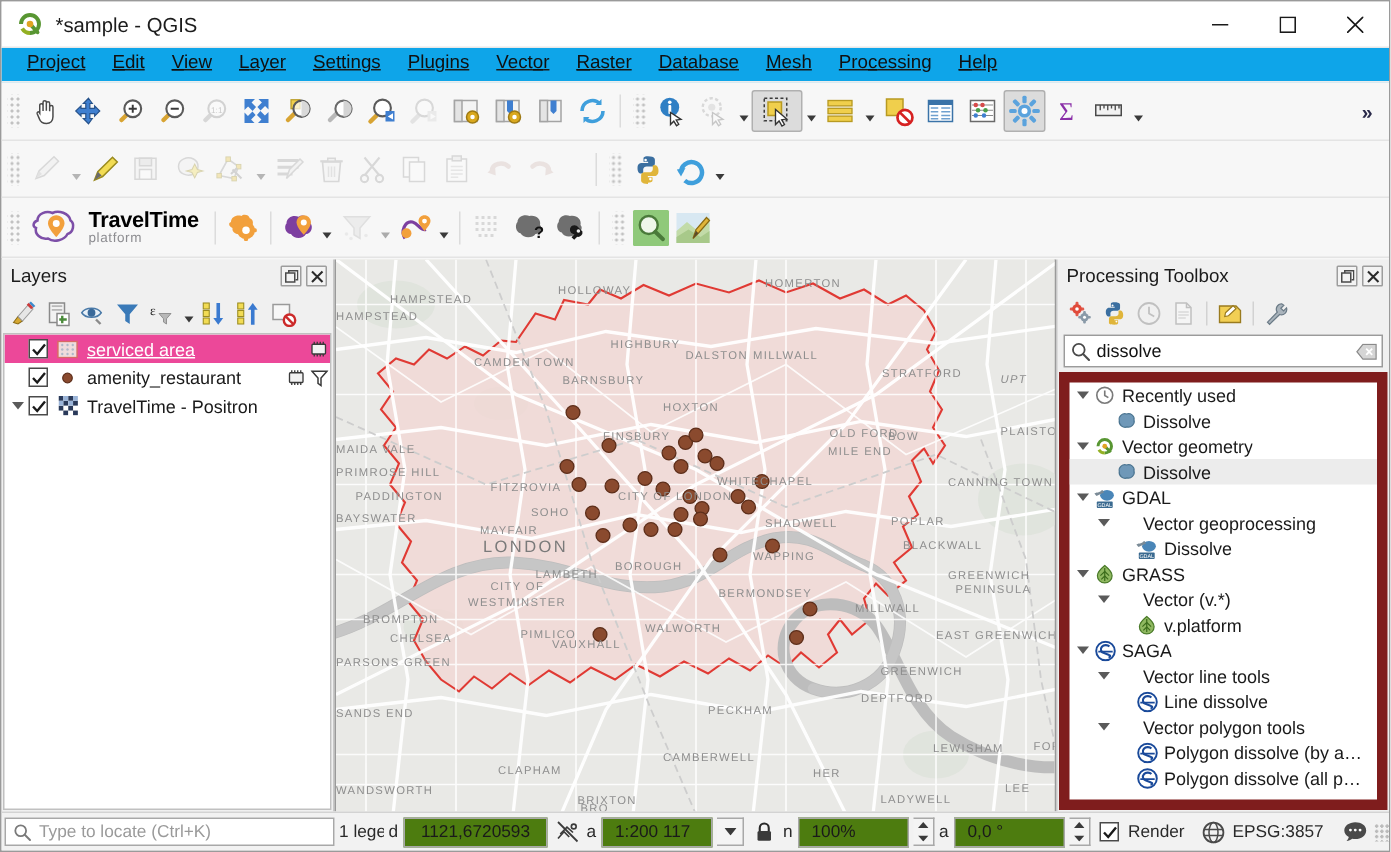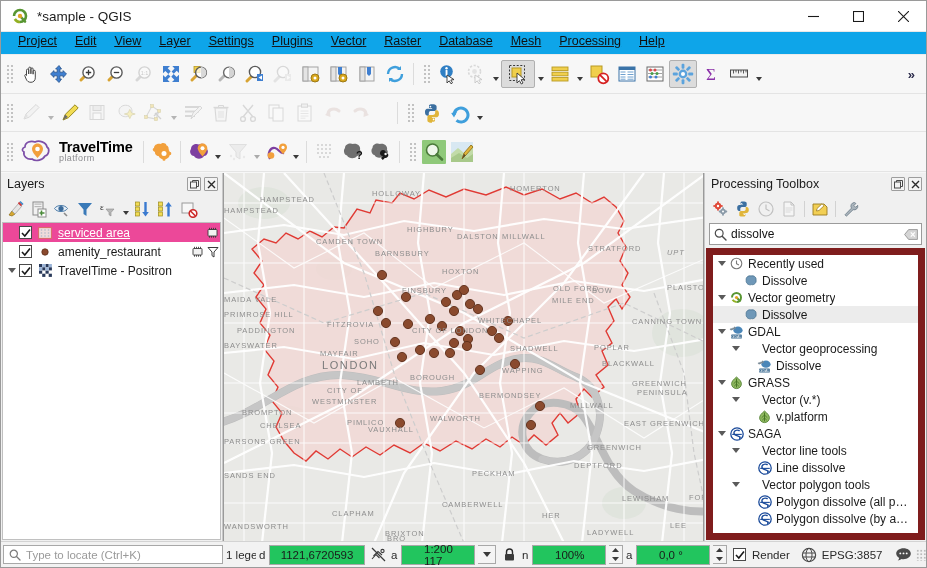--- a/index.html
+++ b/index.html
@@ -116,22 +116,22 @@
               pointer-events:none; font-size:7.5px; }
 
   
   .statusbar { position:absolute; left:0; right:0; bottom:0; height:26px;
                background:#f2f2f2; border-top:1px solid #d3d3d3;
                display:flex; align-items:center; padding:0 2px; gap:3px; font-size:11.5px; }
   .locate { width:220px; height:19px; background:#fff; border:1px solid #a8a8a8;
             display:flex; align-items:center; padding:0 4px; flex:none; }
   .locate .ph { color:#9a9a9a; font-size:11.5px; padding-left:4px; }
   .sb-lbl { color:#2a2a2a; white-space:nowrap; overflow:hidden; flex:none; }
-  .sb-field { height:20px; background:#22c55e; border:1px solid #a8a8a8; display:flex;
-              align-items:center; justify-content:center; padding:0 22px; flex:none; }
+  .sb-field { height:20px; background:#4d7c0f; border:1px solid #a8a8a8; display:flex;
+              align-items:center; justify-content:center; padding:0 8px; flex:none; }
   .sb-field.l { justify-content:flex-start; }
   .spin { width:14px; height:19px; border:1px solid #a8a8a8; border-left:none; background:#f4f4f4;
           display:flex; flex-direction:column; flex:none; }
   .spin div { flex:1; display:flex; align-items:center; justify-content:center; }
   .combo-arrow { width:18px; height:19px; border:1px solid #a8a8a8; border-left:none;
                  background:#f4f4f4; display:flex; align-items:center; justify-content:center; flex:none; }
   .sb-ico { width:20px; height:20px; display:flex; align-items:center; justify-content:center; flex:none; }
   .sb-cb { width:13px; height:13px; border:1px solid #4a4a4a; background:#fff; flex:none;
            display:flex; align-items:center; justify-content:center; margin-left:3px; }
   .grip-end { width:10px; height:12px; margin-left:auto; margin-right:2px;
@@ -1247,33 +1247,33 @@
           <div class="prow">
             <div style="width: 30px; flex: 0 0 auto;"></div>
             <div class="pexp"></div>
             <div class="pico">
               <svg width="14" height="14" viewBox="0 0 14 14">
                 <circle cx="7" cy="7" r="6.2" fill="#fff" stroke="#1a4a9a" stroke-width="1.3"></circle>
                 <path d="M9.6 4 C8.4 2.7, 5.8 2.8, 4.6 4.2 C3.4 5.6, 3.9 7.6, 5.6 8.2 L9.4 9.6 C10.6 10, 10.4 11.2, 9 11.2" fill="none" stroke="#1a4a9a" stroke-width="1.4"></path>
                 <path d="M2.2 7.4 H11.8" stroke="#1a4a9a" stroke-width="1.1"></path>
               </svg>
             </div>
-            <div class="ptxt2">Polygon dissolve (all p…</div>
+            <div class="ptxt2">Polygon dissolve (by a…</div>
           </div>
           <div class="prow">
             <div style="width: 30px; flex: 0 0 auto;"></div>
             <div class="pexp"></div>
             <div class="pico">
               <svg width="14" height="14" viewBox="0 0 14 14">
                 <circle cx="7" cy="7" r="6.2" fill="#fff" stroke="#1a4a9a" stroke-width="1.3"></circle>
                 <path d="M9.6 4 C8.4 2.7, 5.8 2.8, 4.6 4.2 C3.4 5.6, 3.9 7.6, 5.6 8.2 L9.4 9.6 C10.6 10, 10.4 11.2, 9 11.2" fill="none" stroke="#1a4a9a" stroke-width="1.4"></path>
                 <path d="M2.2 7.4 H11.8" stroke="#1a4a9a" stroke-width="1.1"></path>
               </svg>
             </div>
-            <div class="ptxt2">Polygon dissolve (by a…</div>
+            <div class="ptxt2">Polygon dissolve (all p…</div>
           </div>
         </div>
     </div>
   </div>
 
   <div class="statusbar">
     <div class="locate">
       <div style="width:14px;height:14px;display:flex;align-items:center;justify-content:center">
         <svg width="12" height="12" viewBox="0 0 12 12">
           <circle cx="4.8" cy="4.8" r="3.6" fill="none" stroke="#7a7a7a" stroke-width="1.2"></circle>

